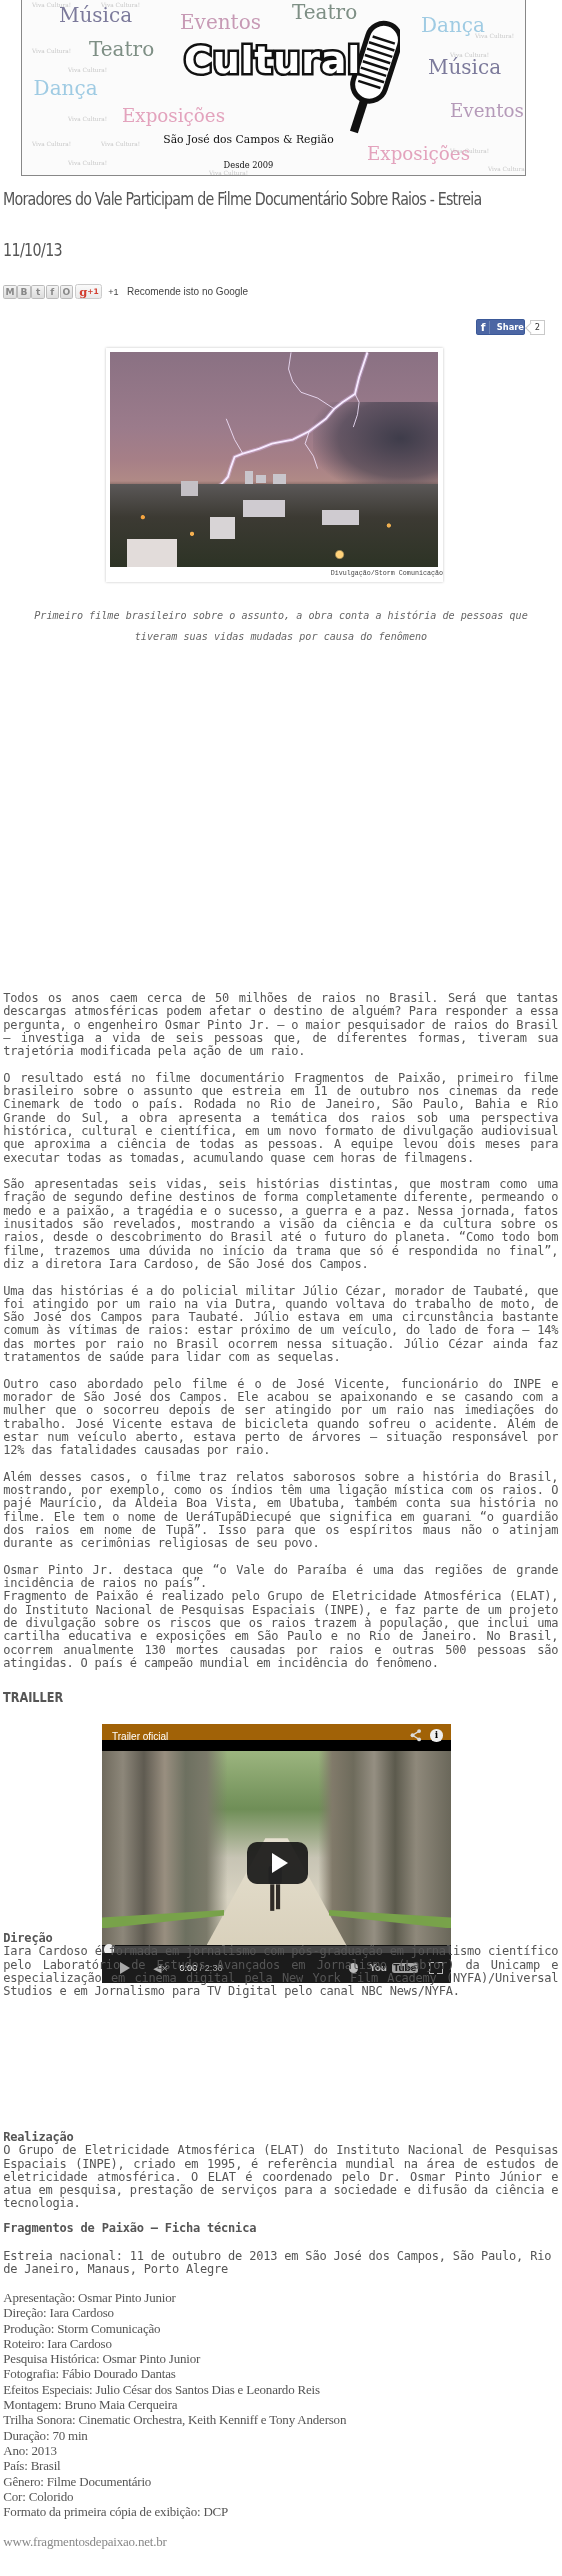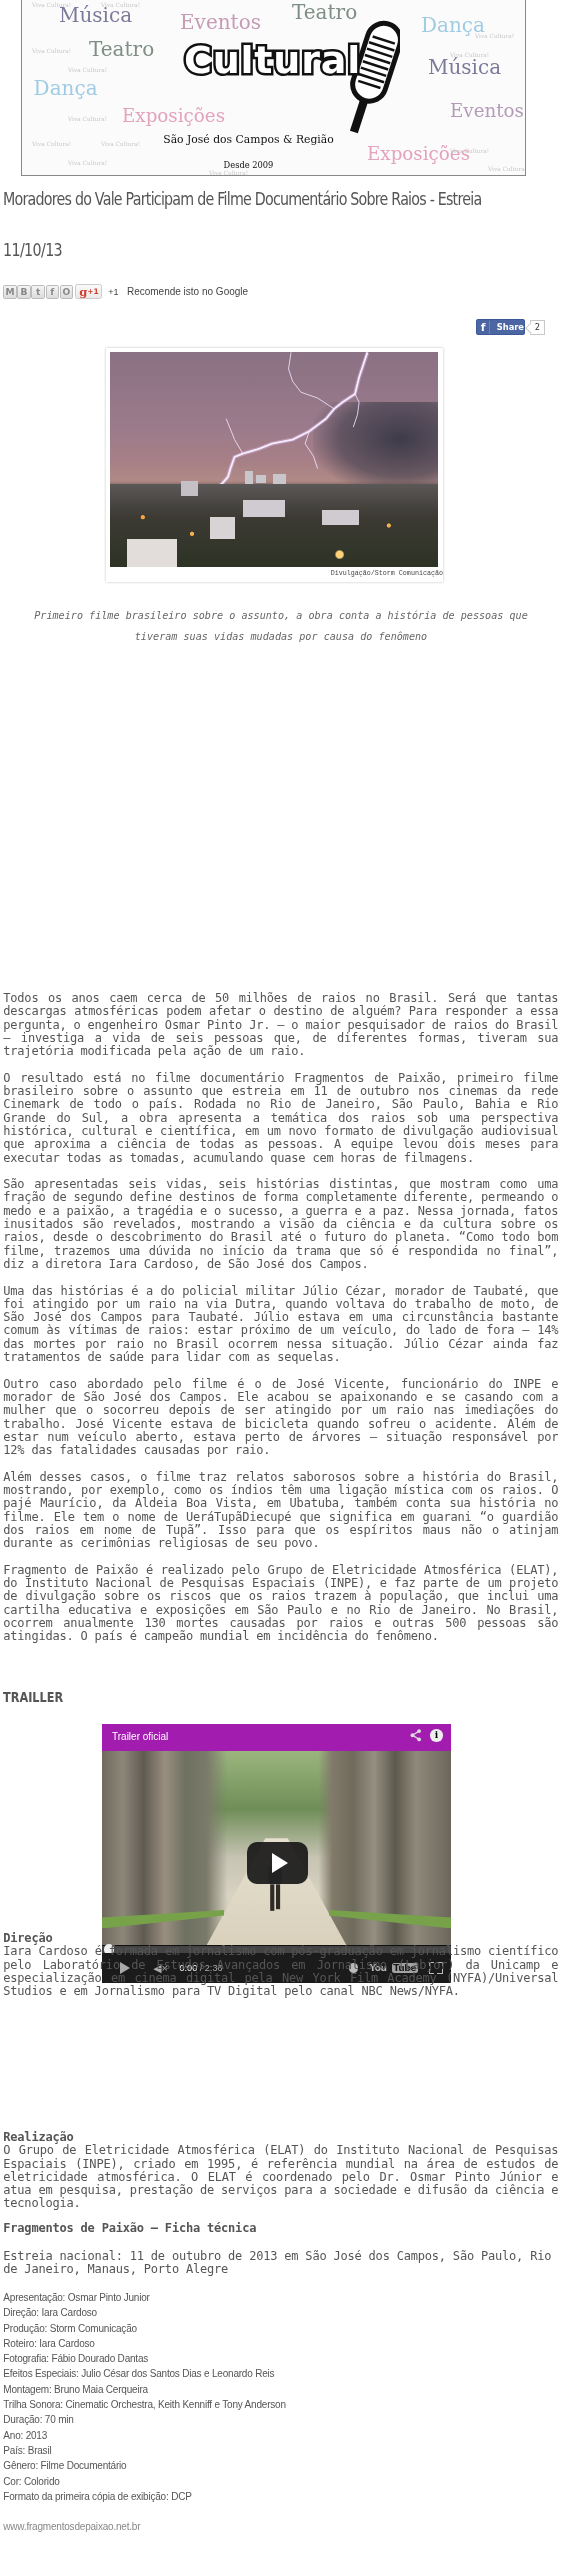--- a/index.html
+++ b/index.html
@@ -59,21 +59,21 @@
 
     
     .body-text { position: absolute; left: 3.3px; width: 555px; font-family: "DejaVu Sans Mono", monospace; font-size: 12px; line-height: 13.3px; color: #555; text-align: justify; letter-spacing: -0.2px; }
     .body-text p { margin-bottom: 13.3px; }
     .body-text p.tight { margin-bottom: 0; }
 
     .trailer-heading { position: absolute; left: 3.3px; top: 1690px; font-family: "DejaVu Sans", sans-serif; font-weight: bold; font-size: 13.3px; color: #555; transform: scaleX(0.85); transform-origin: left top; }
 
     
     .video { position: absolute; left: 102px; top: 1724px; width: 349px; height: 259px; background: #000; overflow: hidden; }
-    .video-title-bar { position: absolute; left: 0; top: 0; width: 100%; height: 27px; background: #a21caf; color: #fff; font-family: "Liberation Sans", sans-serif; font-size: 10px; padding: 6.7px 0 0 10px; }
+    .video-title-bar { position: absolute; left: 0; top: 0; width: 100%; height: 16px; background: #a16207; color: #fff; font-family: "Liberation Sans", sans-serif; font-size: 10px; padding: 6.7px 0 0 10px; }
     .video-icons { position: absolute; right: 8.3px; top: 5px; display: flex; gap: 8.3px; align-items: center; }
     .info-icon { width: 12.5px; height: 12.5px; border-radius: 50%; background: #eee; color: #000; font-size: 9.1px; font-weight: bold; text-align: center; line-height: 12.5px; font-family: "DejaVu Serif", serif; }
     .share-icon svg { display: block; }
     .video-frame { position: absolute; left: 0; top: 27px; width: 100%; height: 194px;
       background:
         linear-gradient(90deg, #6f6a5d 0%, #8d877a 6%, #5f5b51 12%, #998f80 18%, #6d7060 24%, #7b7a6a 30%, transparent 36%, transparent 62%, #817a6a 66%, #6e6b5c 72%, #958f82 78%, #5c5a4d 84%, #8f897b 90%, #6a675a 100%),
         linear-gradient(180deg, #9cb57f 0%, #6f8e57 30%, #c7c4b4 55%, #d8d3c2 75%, #cfcab6 100%); }
     .video-frame .road { position: absolute; left: 30%; bottom: 0; width: 40%; height: 55%; background: linear-gradient(180deg, #e6e0cf, #d9d1bc); clip-path: polygon(42% 0, 58% 0, 100% 100%, 0 100%); }
     .video-frame .grass-l { position: absolute; left: 0; bottom: 16.6px; width: 35%; height: 18.3px; background: #78a24a; clip-path: polygon(0 40%, 100% 0, 100% 30%, 0 100%); }
     .video-frame .grass-r { position: absolute; right: 0; bottom: 16.6px; width: 35%; height: 18.3px; background: #78a24a; clip-path: polygon(0 0, 100% 40%, 100% 100%, 0 30%); }
@@ -89,21 +89,21 @@
     .ctl-time .dur { color: #aaa; }
     .ctl-right { margin-left: auto; display: flex; align-items: center; gap: 11.6px; }
     .ctl-clock { width: 9.1px; height: 9.1px; border-radius: 50%; background: #bbb; }
     .ctl-yt { font-family: "DejaVu Sans", sans-serif; font-size: 9.1px; font-weight: bold; color: #bbb; letter-spacing: -0.4px; }
     .ctl-yt .tube { background: #a3a3a3; color: #1b1b1b; border-radius: 2.5px; padding: 0 1.7px; margin-left: 5px; }
     .ctl-fs { width: 13.3px; height: 11.6px; border: 1.7px solid #bbb; border-style: solid; position: relative; }
     .ctl-fs::before { content: ""; position: absolute; left: 3.3px; top: -2.5px; width: 3.3px; height: 13.3px; background: #1b1b1b; }
     .ctl-fs::after { content: ""; position: absolute; left: -2.5px; top: 2.5px; width: 15px; height: 3.3px; background: #1b1b1b; }
 
     .section-head { font-weight: bold; color: #555; }
-    .credits { position: absolute; left: 3.3px; top: 2290px; width: 555px; font-family: Liberation Sans, sans-serif; font-size: 10px; line-height: 15.3px; color: #555; letter-spacing: -0.2px; }
+    .credits { position: absolute; left: 3.3px; top: 2290px; width: 555px; font-family: Liberation Serif, serif; font-size: 13px; line-height: 15.3px; color: #555; letter-spacing: -0.2px; }
     .credits .site { margin-top: 15px; color: #888; }
   </style>
 </head>
 <body>
 
 <div class="banner">
   <span class="bg-word" style="left:37px;top:3.3px;font-size:20px;color:#7c7a9b;">Música</span>
   <span class="bg-word" style="left:158px;top:10px;font-size:20px;color:#c79ab5;">Eventos</span>
   <span class="bg-word" style="left:270px;top:0px;font-size:20px;color:#7e8f85;">Teatro</span>
   <span class="bg-word" style="left:399px;top:13.3px;font-size:20px;color:#9fcbe3;">Dança</span>
@@ -203,20 +203,21 @@
 
 <div class="lead">Primeiro filme brasileiro sobre o assunto, a obra conta a história de pessoas que tiveram suas vidas mudadas por causa do fenômeno</div>
 
 <div class="body-text" style="top:992px;">
   <p>Todos os anos caem cerca de 50 milhões de raios no Brasil. Será que tantas descargas atmosféricas podem afetar o destino de alguém? Para responder a essa pergunta, o engenheiro Osmar Pinto Jr. – o maior pesquisador de raios do Brasil – investiga a vida de seis pessoas que, de diferentes formas, tiveram sua trajetória modificada pela ação de um raio.</p>
   <p>O resultado está no filme documentário Fragmentos de Paixão, primeiro filme brasileiro sobre o assunto que estreia em 11 de outubro nos cinemas da rede Cinemark de todo o país. Rodada no Rio de Janeiro, São Paulo, Bahia e Rio Grande do Sul, a obra apresenta a temática dos raios sob uma perspectiva histórica, cultural e científica, em um novo formato de divulgação audiovisual que aproxima a ciência de todas as pessoas. A equipe levou dois meses para executar todas as tomadas, acumulando quase cem horas de filmagens.</p>
   <p>São apresentadas seis vidas, seis histórias distintas, que mostram como uma fração de segundo define destinos de forma completamente diferente, permeando o medo e a paixão, a tragédia e o sucesso, a guerra e a paz. Nessa jornada, fatos inusitados são revelados, mostrando a visão da ciência e da cultura sobre os raios, desde o descobrimento do Brasil até o futuro do planeta. “Como todo bom filme, trazemos uma dúvida no início da trama que só é respondida no final”, diz a diretora Iara Cardoso, de São José dos Campos.</p>
   <p>Uma das histórias é a do policial militar Júlio Cézar, morador de Taubaté, que foi atingido por um raio na via Dutra, quando voltava do trabalho de moto, de São José dos Campos para Taubaté. Júlio estava em uma circunstância bastante comum às vítimas de raios: estar próximo de um veículo, do lado de fora – 14% das mortes por raio no Brasil ocorrem nessa situação. Júlio Cézar ainda faz tratamentos de saúde para lidar com as sequelas.</p>
   <p>Outro caso abordado pelo filme é o de José Vicente, funcionário do INPE e morador de São José dos Campos. Ele acabou se apaixonando e se casando com a mulher que o socorreu depois de ser atingido por um raio nas imediações do trabalho. José Vicente estava de bicicleta quando sofreu o acidente. Além de estar num veículo aberto, estava perto de árvores – situação responsável por 12% das fatalidades causadas por raio.</p>
   <p>Além desses casos, o filme traz relatos saborosos sobre a história do Brasil, mostrando, por exemplo, como os índios têm uma ligação mística com os raios. O pajé Maurício, da Aldeia Boa Vista, em Ubatuba, também conta sua história no filme. Ele tem o nome de UeráTupãDiecupé que significa em guarani “o guardião dos raios em nome de Tupã”. Isso para que os espíritos maus não o atinjam durante as cerimônias religiosas de seu povo.</p>
+  <p class="tight">Osmar Pinto Jr. destaca que “o Vale do Paraíba é uma das regiões de grande incidência de raios no país”.</p>
   <p>Fragmento de Paixão é realizado pelo Grupo de Eletricidade Atmosférica (ELAT), do Instituto Nacional de Pesquisas Espaciais (INPE), e faz parte de um projeto de divulgação sobre os riscos que os raios trazem à população, que inclui uma cartilha educativa e exposições em São Paulo e no Rio de Janeiro. No Brasil, ocorrem anualmente 130 mortes causadas por raios e outras 500 pessoas são atingidas. O país é campeão mundial em incidência do fenômeno.</p>
 </div>
 
 <div class="trailer-heading">TRAILLER</div>
 
 <div class="video">
   <div class="video-title-bar">
     <span>Trailer oficial</span>
     <div class="video-icons">
       <span class="share-icon">
@@ -270,20 +271,21 @@
   <p>O Grupo de Eletricidade Atmosférica (ELAT) do Instituto Nacional de Pesquisas Espaciais (INPE), criado em 1995, é referência mundial na área de estudos de eletricidade atmosférica. O ELAT é coordenado pelo Dr. Osmar Pinto Júnior e atua em pesquisa, prestação de serviços para a sociedade e difusão da ciência e tecnologia.</p>
   <div class="section-head" style="margin-top:-1.7px;margin-bottom:14px;">Fragmentos de Paixão – Ficha técnica</div>
   <p style="text-align:left;">Estreia nacional: 11 de outubro de 2013 em São José dos Campos, São Paulo, Rio de Janeiro, Manaus, Porto Alegre</p>
 </div>
 
 <div class="credits">
   <div>Apresentação: Osmar Pinto Junior</div>
   <div>Direção: Iara Cardoso</div>
   <div>Produção: Storm Comunicação</div>
   <div>Roteiro: Iara Cardoso</div>
+  <div>Pesquisa Histórica: Osmar Pinto Junior</div>
   <div>Fotografia: Fábio Dourado Dantas</div>
   <div>Efeitos Especiais: Julio César dos Santos Dias e Leonardo Reis</div>
   <div>Montagem: Bruno Maia Cerqueira</div>
   <div>Trilha Sonora: Cinematic Orchestra, Keith Kenniff e Tony Anderson</div>
   <div>Duração: 70 min</div>
   <div>Ano: 2013</div>
   <div>País: Brasil</div>
   <div>Gênero: Filme Documentário</div>
   <div>Cor: Colorido</div>
   <div>Formato da primeira cópia de exibição: DCP</div>

